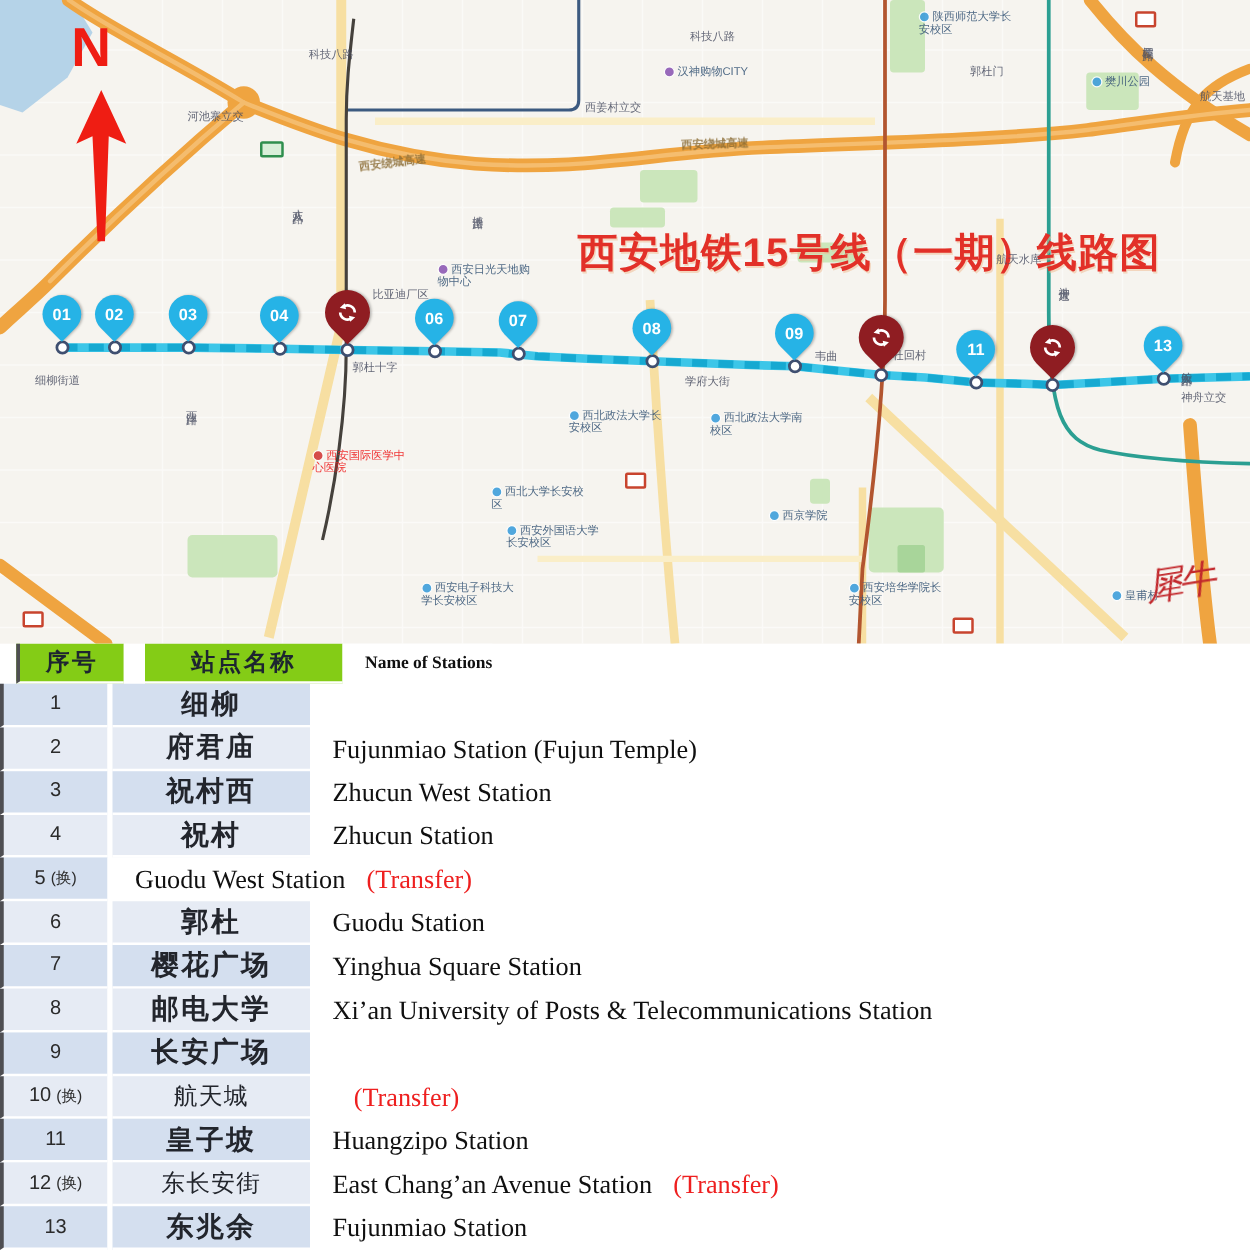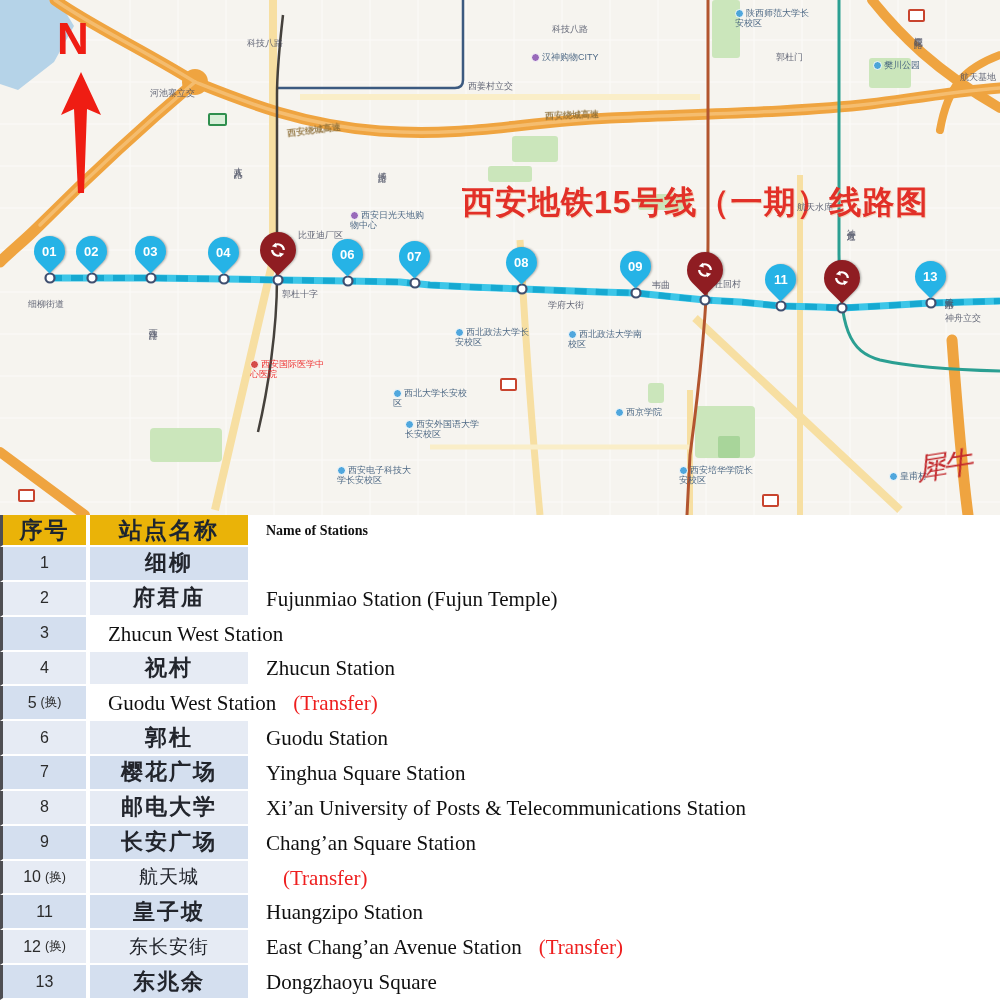--- a/index.html
+++ b/index.html
@@ -44,21 +44,21 @@
   .trow{display:flex;align-items:stretch;}
   .cell{display:flex;align-items:center;justify-content:center;}
   .c-num{width:86px;border-left:3px solid #4e4e52;font-size:16px;color:#2b2b2b;
          border-bottom:2px solid #fff;box-sizing:border-box;}
   .c-gap{width:4px;background:#fff;}
   .c-name{width:158px;font-size:22px;font-weight:bold;color:#22252c;letter-spacing:2px;
           border-bottom:2px solid #fff;box-sizing:border-box;}
   .c-en{padding-left:18px;font-family:"Liberation Serif",serif;font-size:21px;color:#101010;
         display:flex;align-items:center;background:#fff;white-space:nowrap;}
   .hrow{height:32px;}
-  .hrow .c-num,.hrow .c-name{background:#eab308;font-weight:bold;font-size:23px;color:#1d2530;letter-spacing:2px;}
+  .hrow .c-num,.hrow .c-name{background:#84cc16;font-weight:bold;font-size:19px;color:#1d2530;letter-spacing:2px;margin-left:13px;}
   .hrow .c-en{font-weight:bold;font-size:14px;font-family:Liberation Serif, serif;}
   .drow{height:34.85px;}
   .drow.odd  .c-num,.drow.odd  .c-name{background:#d4dfef;}
   .drow.even .c-num,.drow.even .c-name{background:#e6ebf4;}
   .drow.tr .c-name{font-family:"DejaVu Serif",serif;font-weight:400;font-size:19px;letter-spacing:1px;}
   .suffix{font-size:12.5px;margin-left:4px;}
   .red{color:#ee1f1f;margin-left:17px;}
   .red:empty,.suffix:empty{display:none;}
 </style>
 </head>
@@ -300,20 +300,21 @@
     <div class="cell c-name">府君庙</div>
     <div class="c-en">
         <span>Fujunmiao Station (Fujun Temple)</span>
       </div>
   </div>
   <div class="trow drow odd">
     <div class="cell c-num">
         <span>3</span>
       </div>
     <div class="c-gap"></div>
+    <div class="cell c-name">祝村西</div>
     <div class="c-en">
         <span>Zhucun West Station</span>
       </div>
   </div>
   <div class="trow drow even">
     <div class="cell c-num">
         <span>4</span>
       </div>
     <div class="c-gap"></div>
     <div class="cell c-name">祝村</div>
@@ -361,23 +362,20 @@
     <div class="c-en">
         <span>Xi’an University of Posts &amp; Telecommunications Station</span>
       </div>
   </div>
   <div class="trow drow odd">
     <div class="cell c-num">
         <span>9</span>
       </div>
     <div class="c-gap"></div>
     <div class="cell c-name">长安广场</div>
-    <div class="c-en">
-        <span>Chang’an Square Station</span>
-      </div>
   </div>
   <div class="trow drow even tr">
     <div class="cell c-num">
         <span>10</span>
         <span class="suffix">(换)</span>
       </div>
     <div class="c-gap"></div>
     <div class="cell c-name">航天城</div>
     <div class="c-en">
         <span class="red">(Transfer)</span>
@@ -405,16 +403,16 @@
         <span class="red">(Transfer)</span>
       </div>
   </div>
   <div class="trow drow odd">
     <div class="cell c-num">
         <span>13</span>
       </div>
     <div class="c-gap"></div>
     <div class="cell c-name">东兆余</div>
     <div class="c-en">
-        <span>Dongzhaoyu Square</span>
+        <span>Fujunmiao Station</span>
       </div>
   </div>
 </div>
 
 </body></html>

